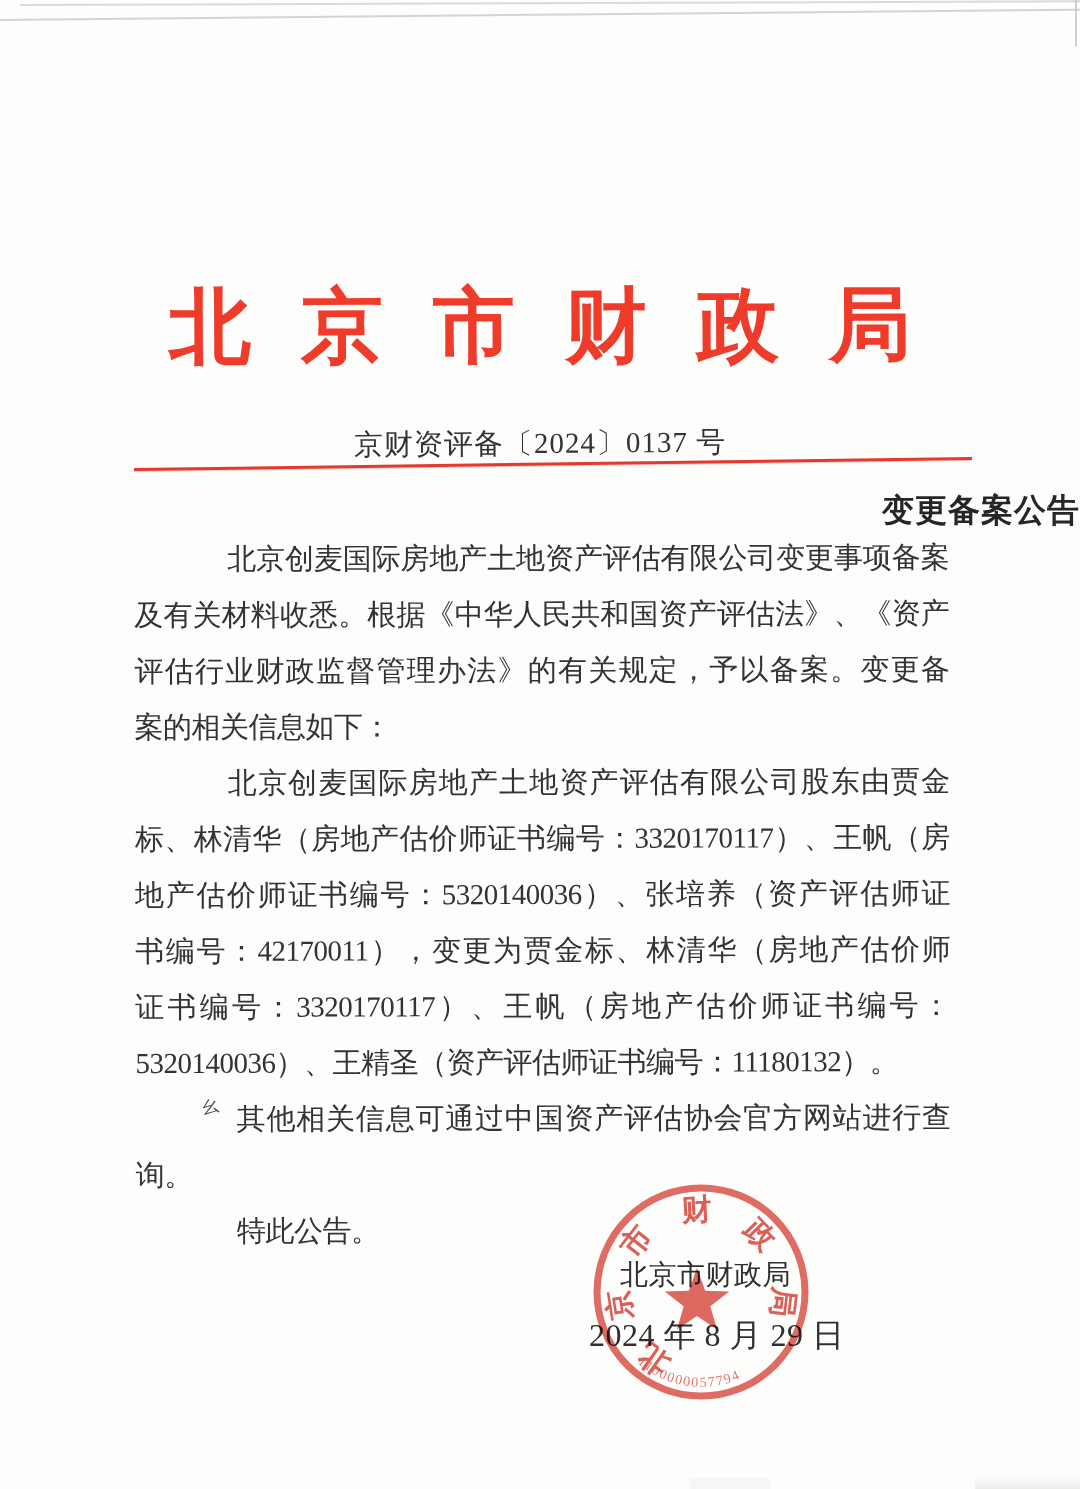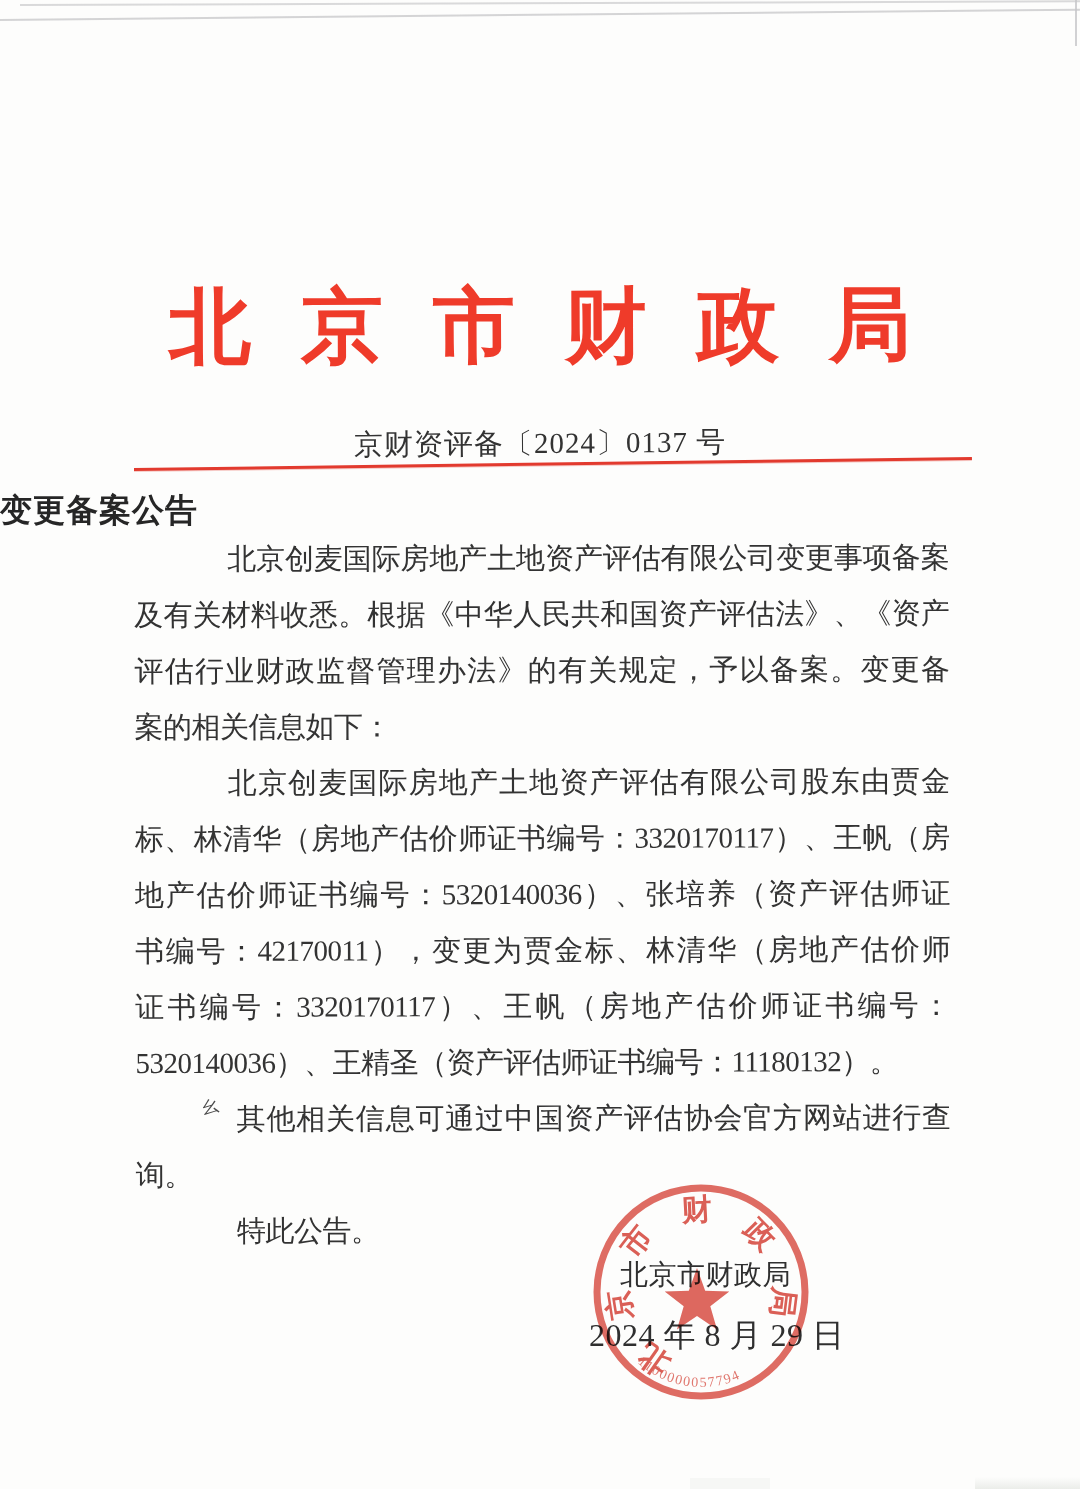--- a/index.html
+++ b/index.html
@@ -28,21 +28,21 @@
   #doc-number{
     position:absolute;left:0;top:424px;width:1080px;text-align:center;
     font-size:29px;color:#333;letter-spacing:1px;transform:rotate(-0.45deg);
   }
   #red-rule{
     position:absolute;left:134px;top:468px;width:838px;height:3.4px;
     background:#e23a2e;transform:rotate(-0.75deg);transform-origin:left center;
     box-shadow:0 1px 0 rgba(226,58,46,.25);
   }
   #doc-heading{
-    position:absolute;left:0;top:489px;width:1080px;text-align:left;
+    position:absolute;left:0;top:489px;width:1080px;text-align:right;
     font-size:32px;font-weight:700;color:#262626;letter-spacing:1px;
   }
 
   
   #body-text{
     position:absolute;left:135px;top:530px;width:815px;
     font-size:29px;line-height:56px;color:#333;letter-spacing:-0.5px;
     transform:rotate(-0.15deg);
   }
   .line{height:56px;}

